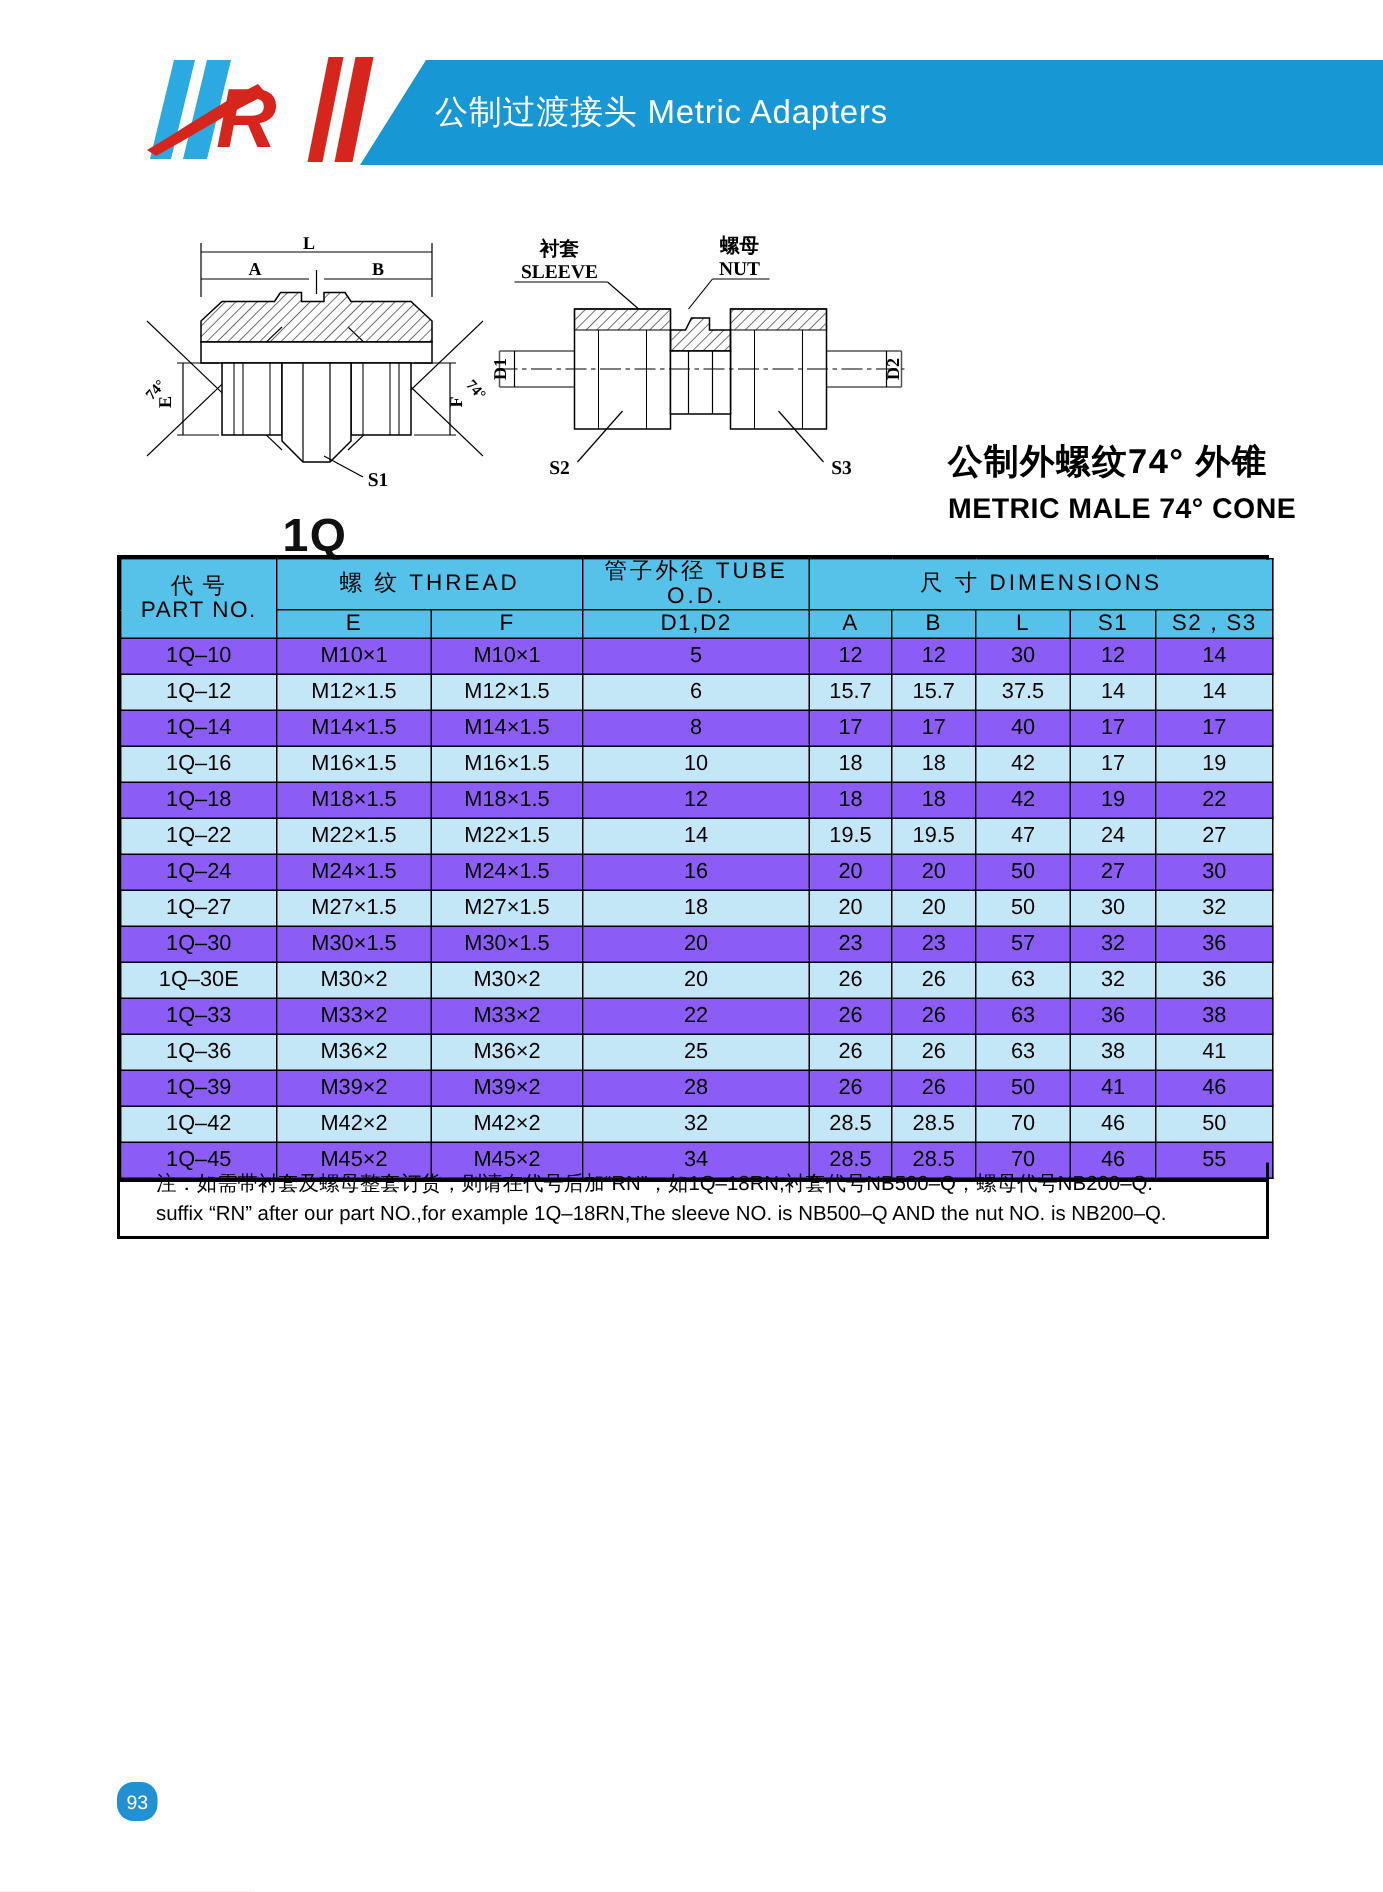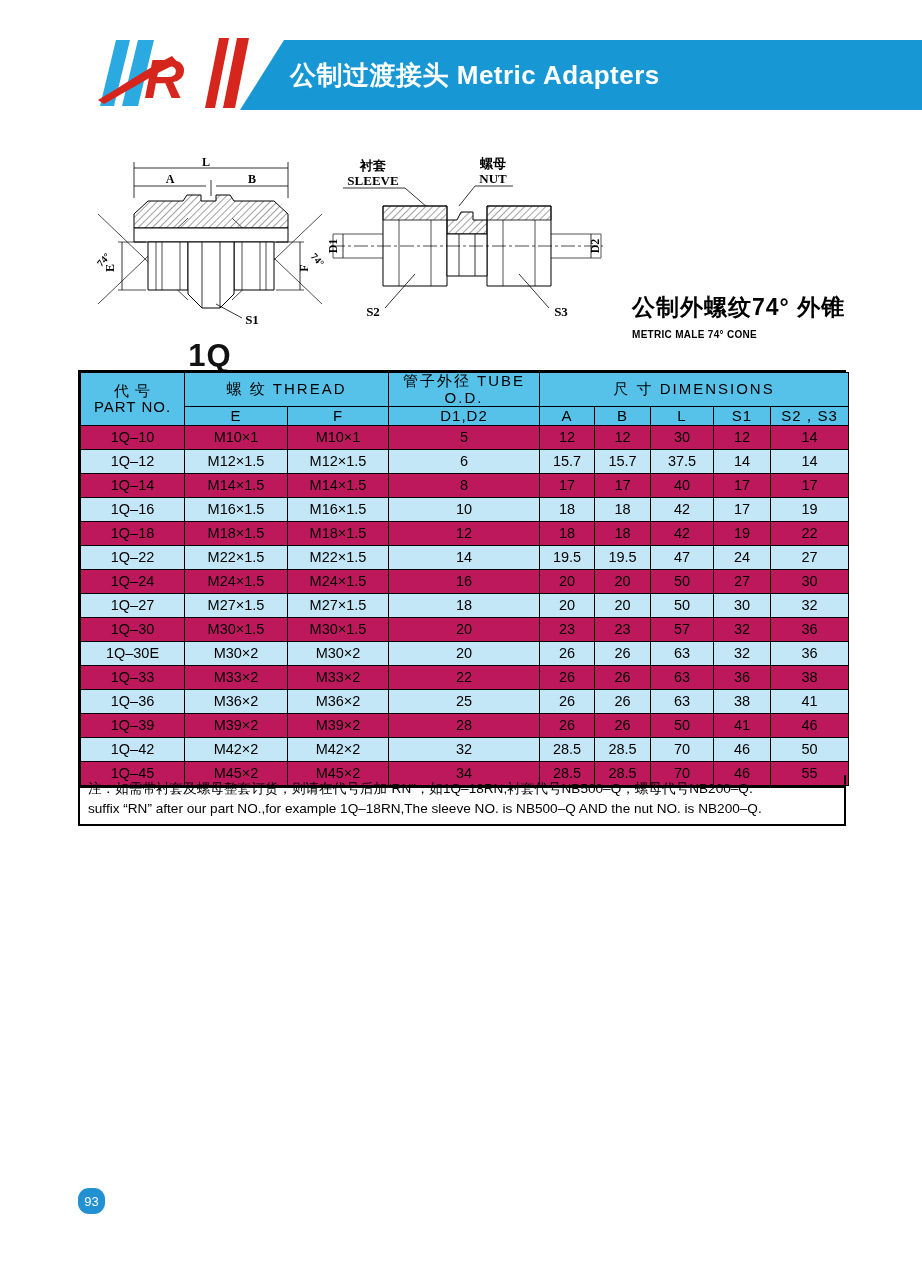--- a/index.html
+++ b/index.html
@@ -15,53 +15,53 @@
   html,body{background:#e8e8e8;}
   body{font-family:"Liberation Sans","DejaVu Sans",sans-serif;color:var(--ink);}
   .page{position:relative;width:922px;height:1261px;background:#ffffff;margin:0 auto;overflow:hidden;}
 
   
   .logo-svg{position:absolute;left:96px;top:36px;}
   .banner{position:absolute;left:240px;top:40px;width:682px;height:70px;
     background:var(--banner-blue);
     clip-path:polygon(44px 0,100% 0,100% 100%,0 100%);
     display:flex;align-items:center;}
-  .banner-title{color:#ffffff;font-size:26px;font-weight:bold;padding-left:50px;letter-spacing:.5px;}
+  .banner-title{color:#ffffff;font-size:22px;font-weight:normal;padding-left:50px;letter-spacing:.5px;}
 
   
   .figures{position:absolute;left:0;top:156px;width:922px;height:190px;}
   .fig{position:absolute;top:0;text-align:center;}
   .fig-1q{left:96px;width:228px;}
   .fig-1qrn{left:322px;width:290px;}
   .fig-caption{font-size:31px;font-weight:800;letter-spacing:1px;margin-top:6px;color:#111;}
   .drawing text{font-family:"Liberation Serif","DejaVu Serif",serif;font-weight:bold;fill:#000;}
   .drawing line,.drawing polyline,.drawing path,.drawing rect,.drawing polygon{vector-effect:non-scaling-stroke;}
   .product-title{position:absolute;left:632px;top:136px;width:285px;}
   .product-title-cn{font-size:23px;font-weight:bold;letter-spacing:1px;white-space:nowrap;}
-  .product-title-en{font-size:10px;font-weight:bold;margin-top:6px;letter-spacing:.3px;}
+  .product-title-en{font-size:19px;font-weight:bold;margin-top:6px;letter-spacing:.3px;}
 
   
   .table-frame{position:absolute;left:78px;top:370px;width:768px;border:2px solid #000;}
   table{width:100%;border-collapse:collapse;table-layout:fixed;}
   th,td{border:1px solid #000;text-align:center;vertical-align:middle;
     font-size:15px;font-weight:normal;line-height:1.1;padding:0;}
   thead th{background:var(--table-header-blue);}
   thead tr:first-child th{height:24px;letter-spacing:2px;}
   thead tr:nth-child(2) th{height:19px;letter-spacing:1px;}
   th.part-col div{letter-spacing:1px;}
-  tbody tr{height:24px;background:#be185d;}
+  tbody tr{height:24px;background:#8b5cf6;}
   tbody tr:nth-child(even){background:var(--row-stripe-blue);}
   tbody td{font-size:14.5px;}
   col.c-part{width:104px;} col.c-e{width:103px;} col.c-f{width:101px;}
   col.c-d{width:151px;} col.c-a{width:55px;} col.c-b{width:56px;}
   col.c-l{width:63px;} col.c-s1{width:57px;} col.c-s2{width:78px;}
 
   
   .note-box{position:absolute;left:78px;top:775px;width:768px;
-    border:2px solid #000;border-top:none;padding:4px 8px 6px 8px;}
+    border:2px solid #000;border-top:none;padding:4px 8px 6px 24px;}
   .note-box p{font-size:13.6px;line-height:1.45;white-space:nowrap;}
 
   
   .page-number{position:absolute;left:78px;top:1188px;width:27px;height:26px;
     background:var(--page-number-blue);color:#ffffff;font-size:13px;
     display:flex;align-items:center;justify-content:center;border-radius:11px;}
 </style>
 </head>
 <body>
 

